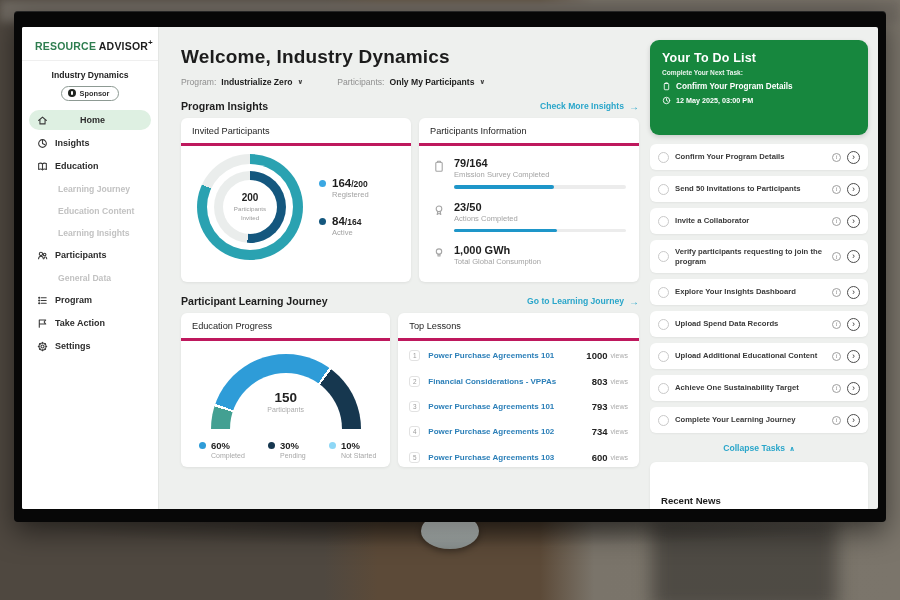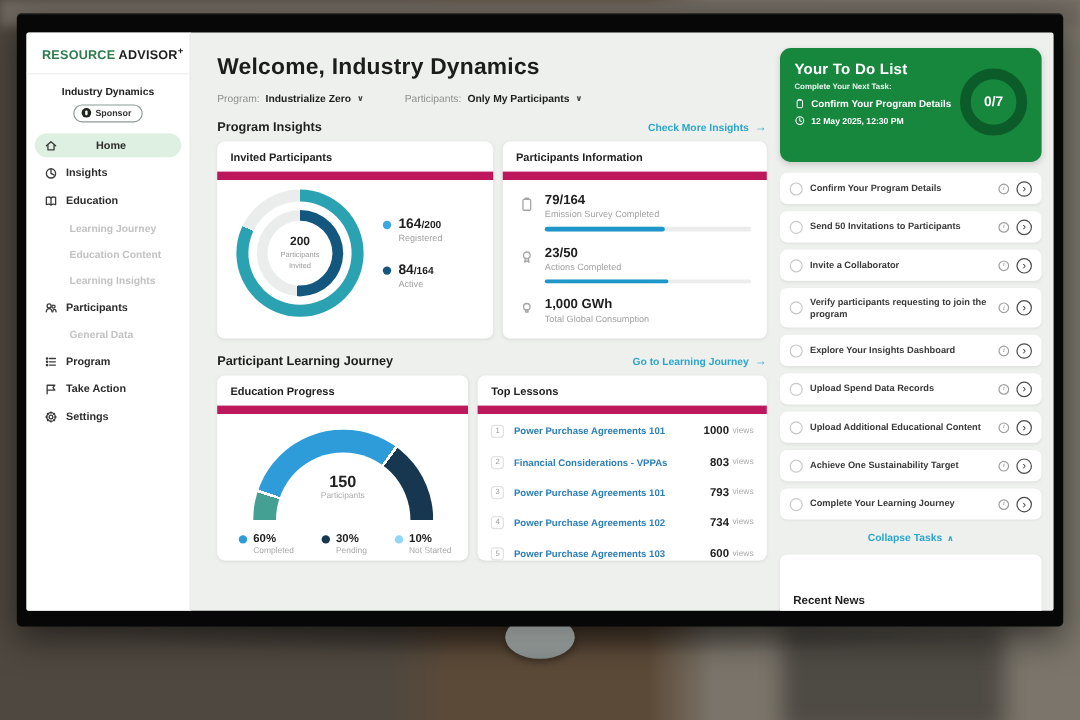--- a/index.html
+++ b/index.html
@@ -45,21 +45,21 @@
   .filters { display:flex; gap:34px; font-size:8.6px; color:#8f8f8f; align-items:center; }
   .filter { display:flex; gap:5px; align-items:center; cursor:pointer; }
   .filter b { color:#1d1d1d; }
   .chev { font-size:7px; color:#444; font-weight:bold; }
   .section-row { display:flex; justify-content:space-between; align-items:center; margin:13px 0 6px; }
   .section-title { font-size:10.6px; font-weight:bold; color:#1e1e1e; }
   .tlink { font-size:8.6px; font-weight:bold; color:#2aa6ca; display:flex; gap:5px; align-items:center; cursor:pointer; }
   .tlink .arr { font-size:10px; }
   .cards-row { display:flex; gap:8px; }
   .card { background:#fff; border-radius:6px; box-shadow:0 1px 3px rgba(0,0,0,.07); }
-  .card-header { padding:8px 11px 7px; border-bottom:7px solid #be185d; font-size:9.2px; font-weight:bold; color:#1f1f1f; }
+  .card-header { padding:8px 11px 7px; border-bottom:3px solid #be185d; font-size:9.2px; font-weight:normal; color:#1f1f1f; }
   
   .card-invited { width:249px; height:164px; }
   .invited-body { display:flex; align-items:center; padding:8px 10px 0 16px; }
   .donut { position:relative; width:106px; height:106px; flex-shrink:0; }
   .donut > div { position:absolute; border-radius:50%; }
   .donut-outer { inset:0; }
   .donut-w1 { left:10px; top:10px; width:86px; height:86px; background:#fff; }
   .donut-inner { left:17px; top:17px; width:72px; height:72px; }
   .donut-center { left:26px; top:26px; width:54px; height:54px; background:#fff; display:flex; flex-direction:column;
                   align-items:center; justify-content:center; text-align:center; }
@@ -427,25 +427,22 @@
               <rect x="2.8" y="2.2" width="6.4" height="9" rx="1"></rect>
               <path d="M4.6 2.2 V1.2 H7.4 V2.2"></path>
             </svg>
         <span>Confirm Your Program Details</span>
       </div>
       <div class="todo-date">
         <svg viewBox="0 0 12 12">
               <circle cx="6" cy="6" r="4.3"></circle>
               <path d="M6 3.4 V6 L7.8 7"></path>
             </svg>
-        <span>12 May 2025, 12:30 PM</span>
-      </div>
-      <div class="todo-ring">
-            <span>0/7</span>
-          </div>
+        <span>12 May 2025, 03:00 PM</span>
+      </div>
     </div>
 
     <div class="task-list">
       <div class="task-row">
         <span class="task-check"></span>
         <span class="task-label">Confirm Your Program Details</span>
         <span class="task-info">i</span>
         <span class="task-go">›</span>
       </div>
       <div class="task-row">

